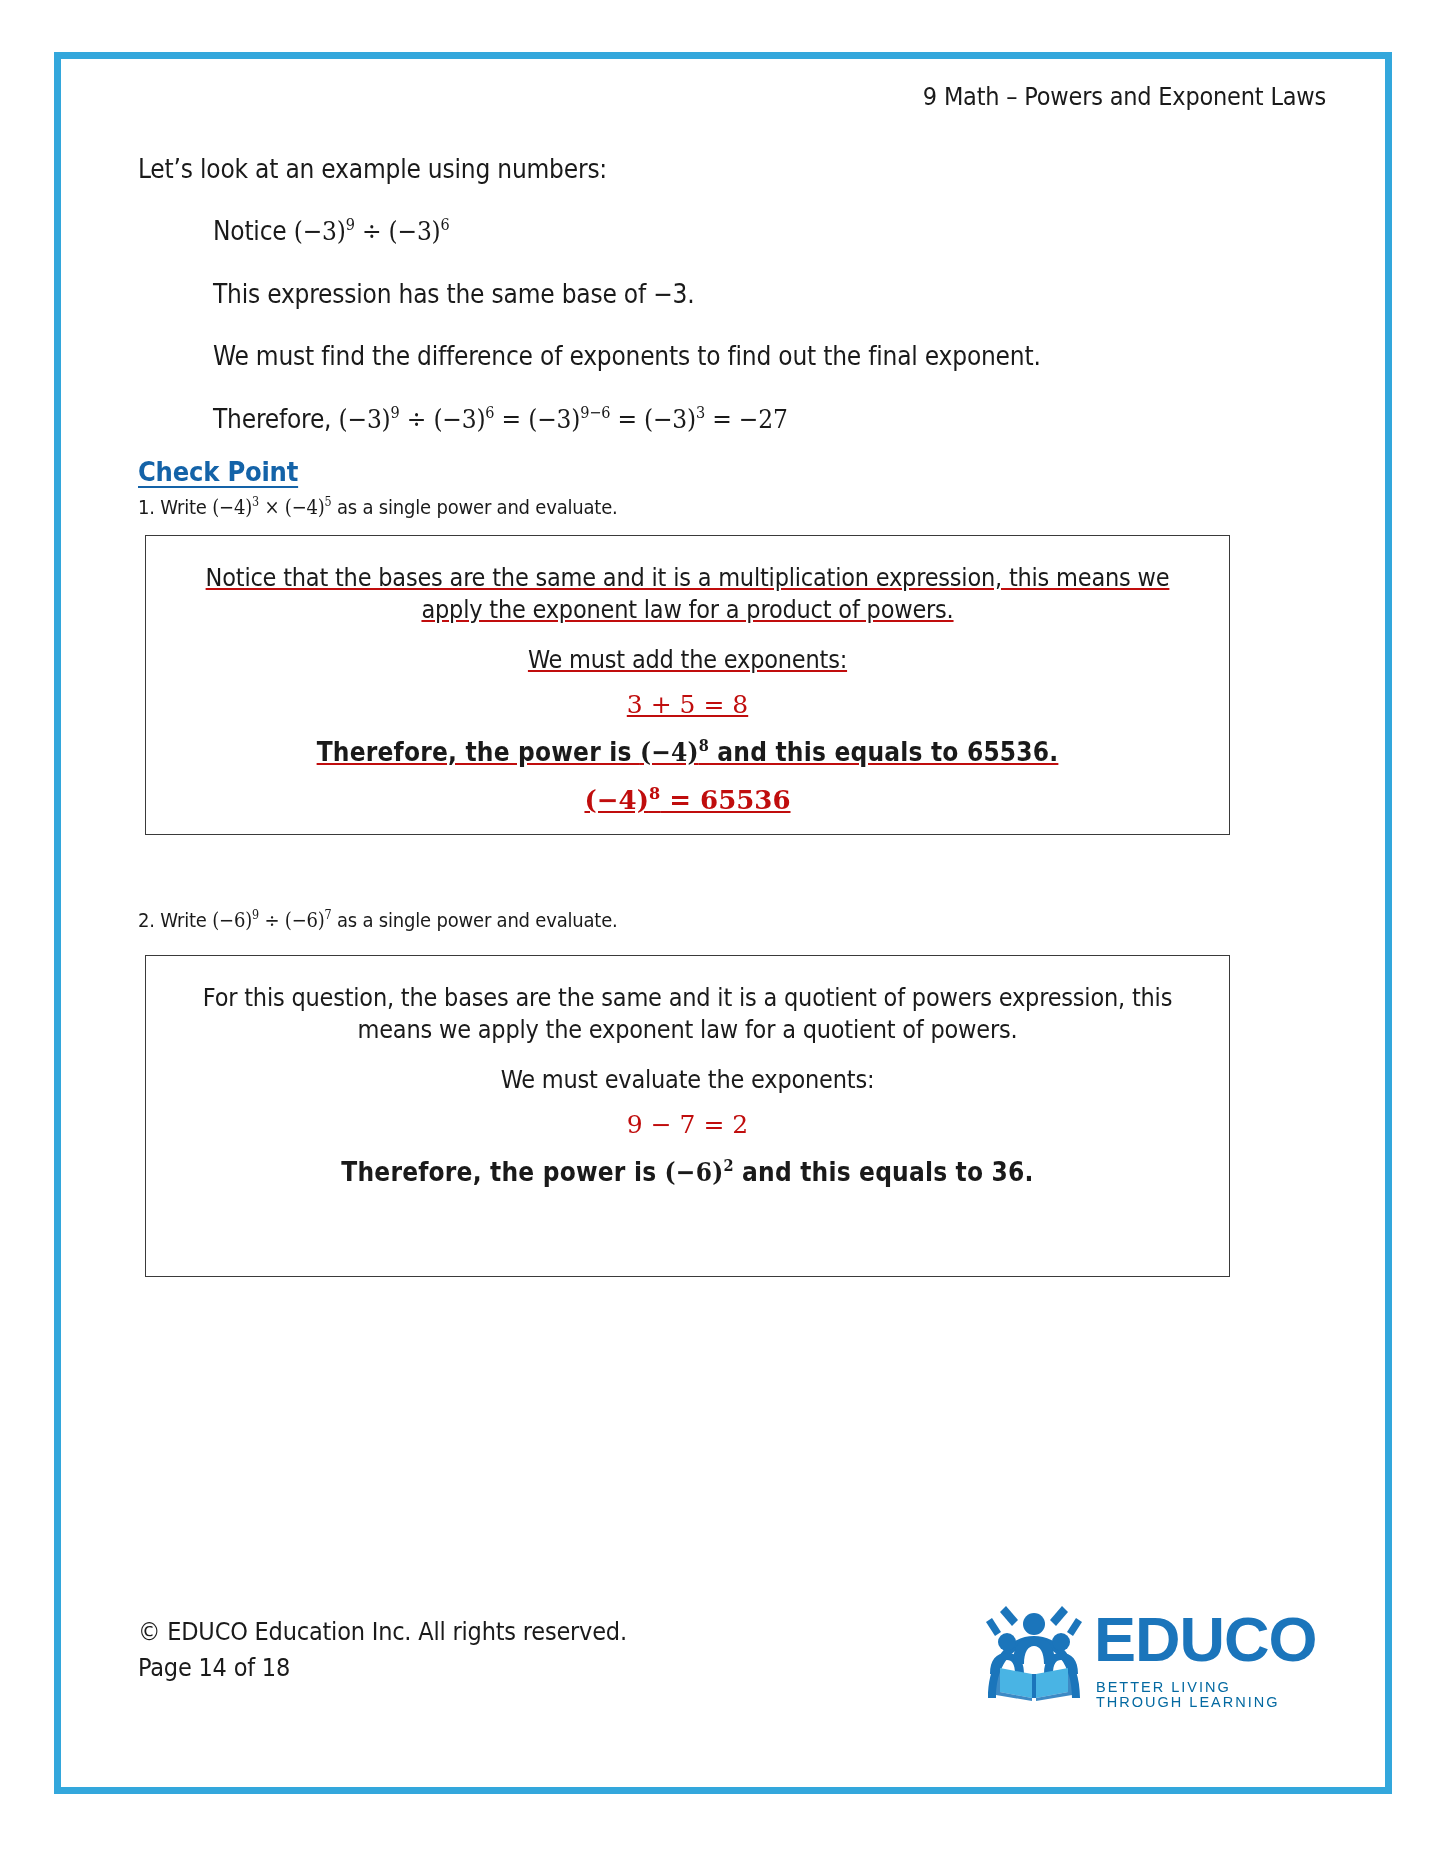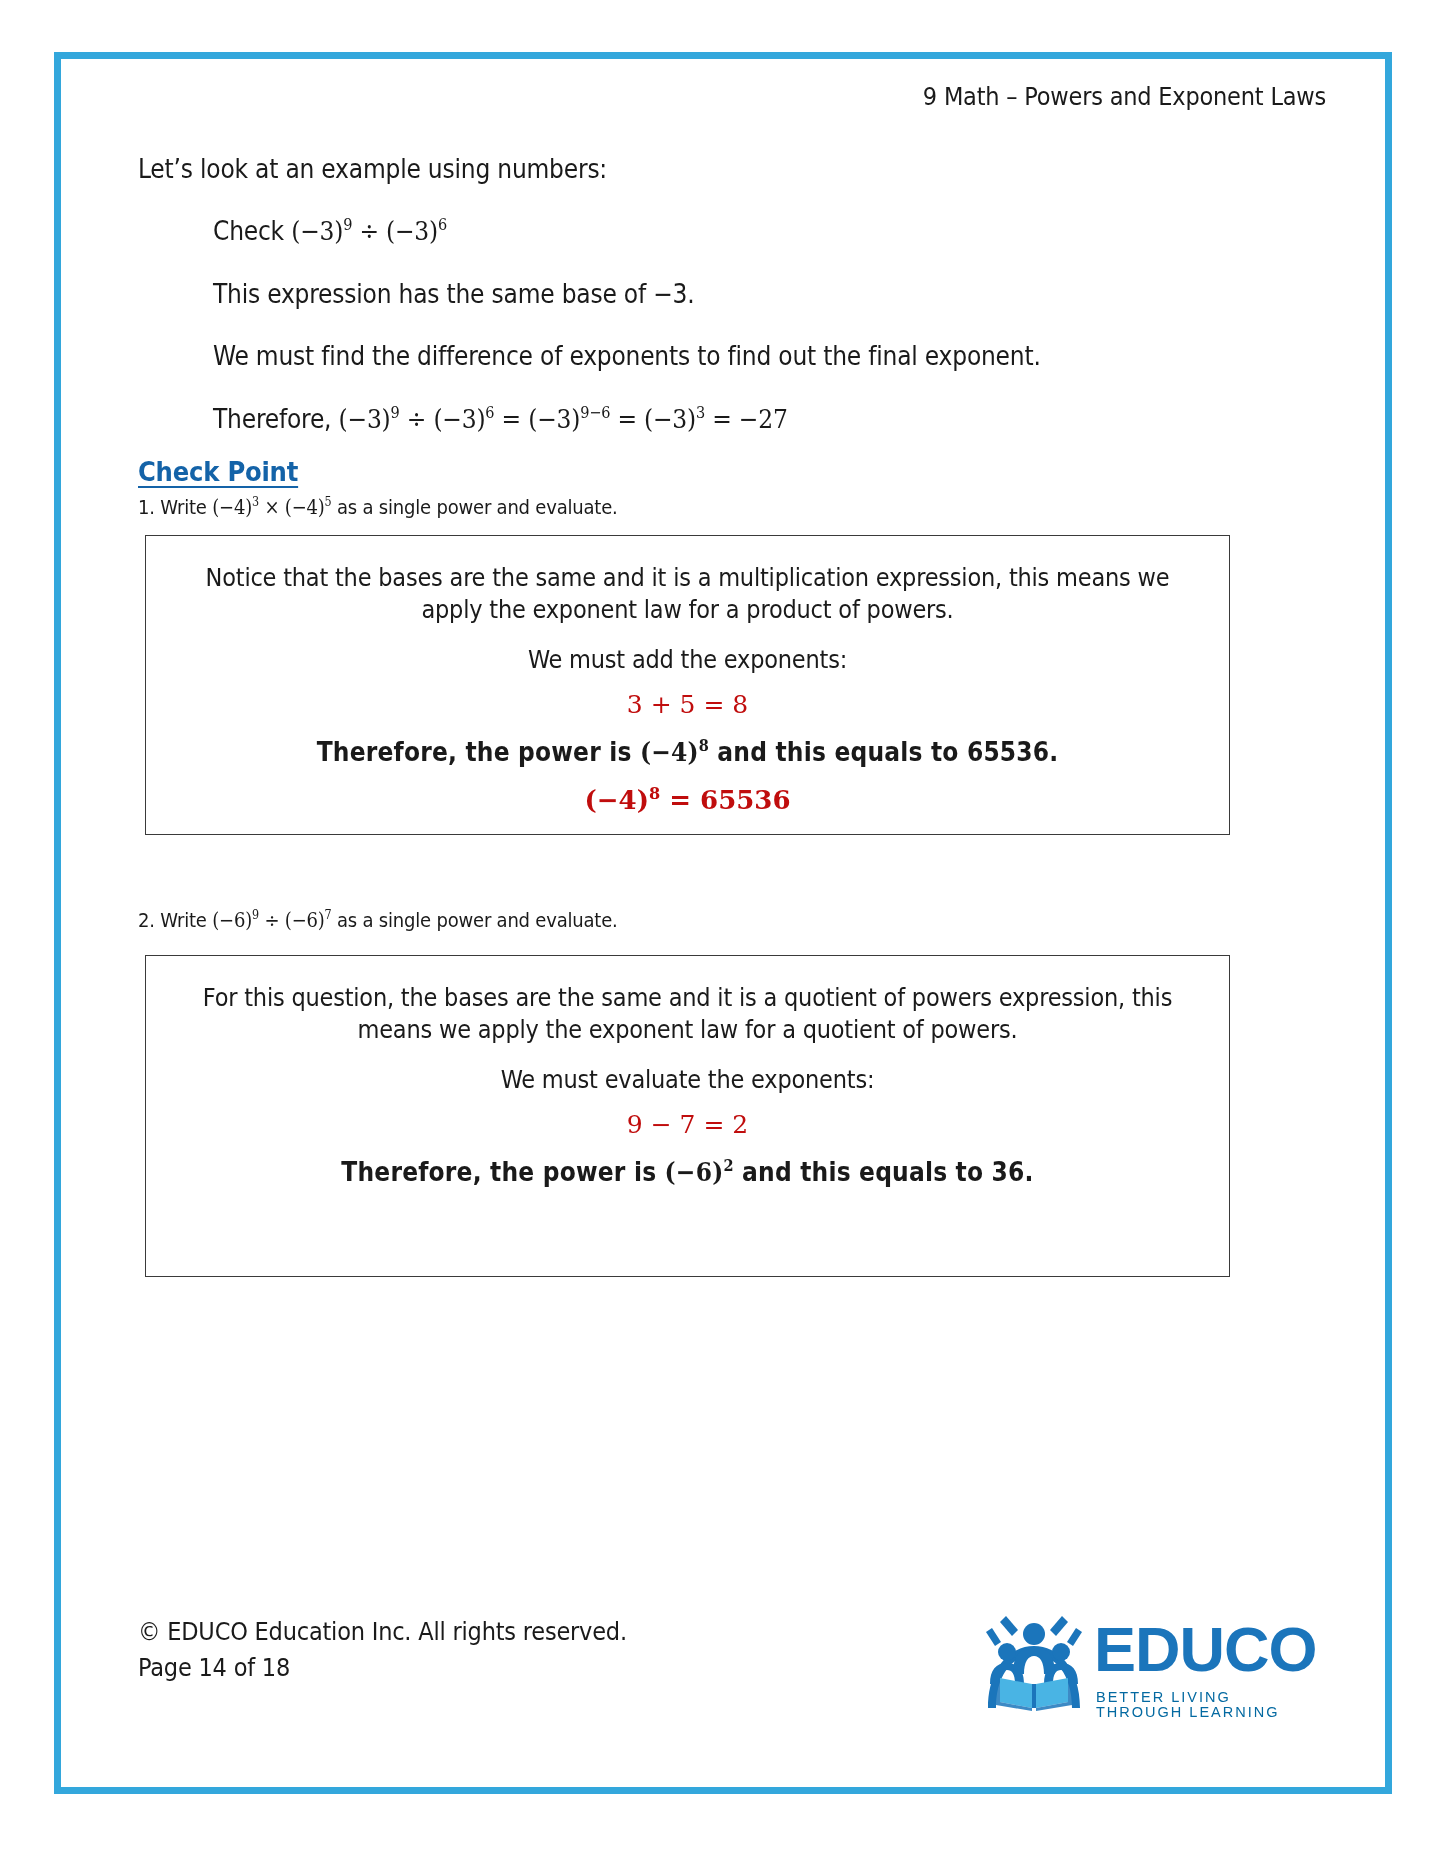--- a/index.html
+++ b/index.html
@@ -116,20 +116,21 @@
     background: #ffffff;
     text-align: center;
     padding: 26px 30px 22px 30px;
     color: #c00d0d;
   }
   .box1 {
     left: 69px;
     top: 465px;
     width: 1085px;
     height: 300px;
+    text-decoration: underline;
   }
   .box2 {
     left: 69px;
     top: 885px;
     width: 1085px;
     height: 322px;
   }
   .ans-line {
     font-size: 25px;
     line-height: 1.28;
@@ -166,21 +167,21 @@
     position: absolute;
     left: 0;
     top: 14px;
     font-size: 25px;
     line-height: 1.45;
     color: #1a1a1a;
   }
   .logo {
     position: absolute;
     right: 6px;
-    top: 10px;
+    top: 0px;
     width: 330px;
     height: 106px;
     text-decoration: underline;
   }
   .logo-mark {
     position: absolute;
     left: 0;
     top: 2px;
     width: 104px;
     height: 100px;
@@ -215,21 +216,21 @@
   <div class="page-border"></div>
 
   <div class="content">
 
     <div class="doc-header hand">9 Math – Powers and Exponent Laws</div>
 
     <div class="intro">
 
       <p class="intro-lead hand">Let’s look at an example using numbers:</p>
 
-      <p class="indent-line hand"><span>Check </span><span class="math">(−3)</span><sup class="m">9</sup><span class="math"> ÷ </span><span class="math">(−3)</span><sup class="m">6</sup></p>
+      <p class="indent-line hand"><span>Notice </span><span class="math">(−3)</span><sup class="m">9</sup><span class="math"> ÷ </span><span class="math">(−3)</span><sup class="m">6</sup></p>
 
       <p class="indent-line hand"><span>This expression has the same base of −3.</span></p>
 
       <p class="indent-line hand"><span>We must find the difference of exponents to find out the final exponent.</span></p>
 
       <p class="indent-line hand"><span>Therefore, </span><span class="math">(−3)</span><sup class="m">9</sup><span class="math"> ÷ </span><span class="math">(−3)</span><sup class="m">6</sup><span class="math"> = </span><span class="math">(−3)</span><sup class="m">9−6</sup><span class="math"> = </span><span class="math">(−3)</span><sup class="m">3</sup><span class="math"> = </span><span class="math">−27</span></p>
     </div>
 
     <div class="checkpoint-title hand">Check Point</div>
 

